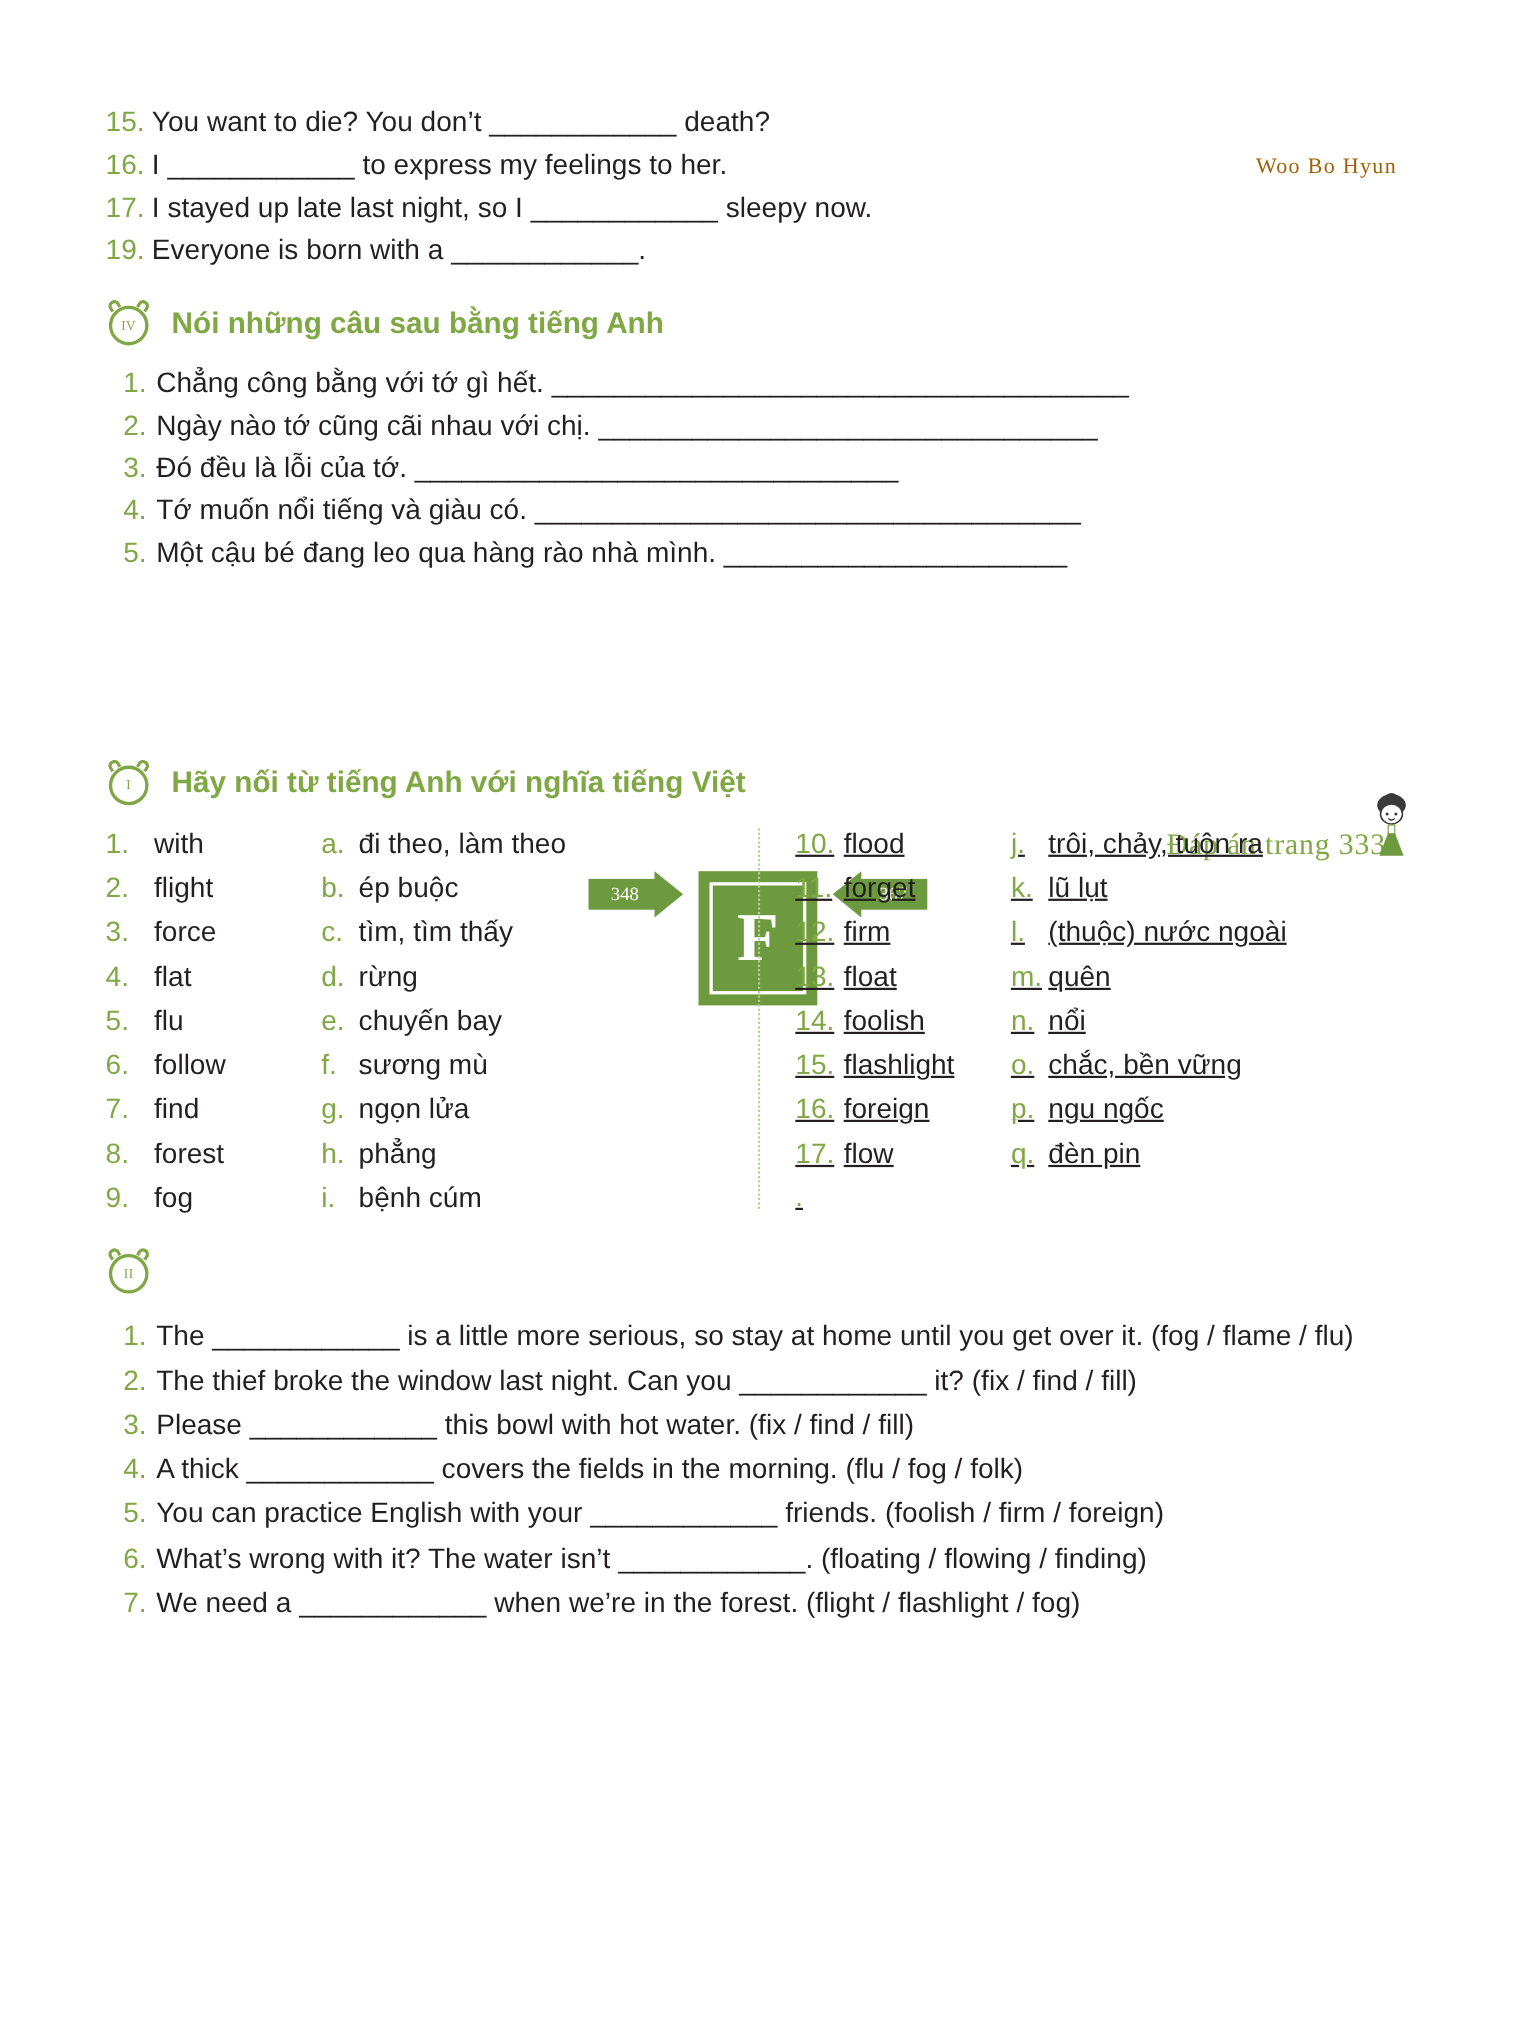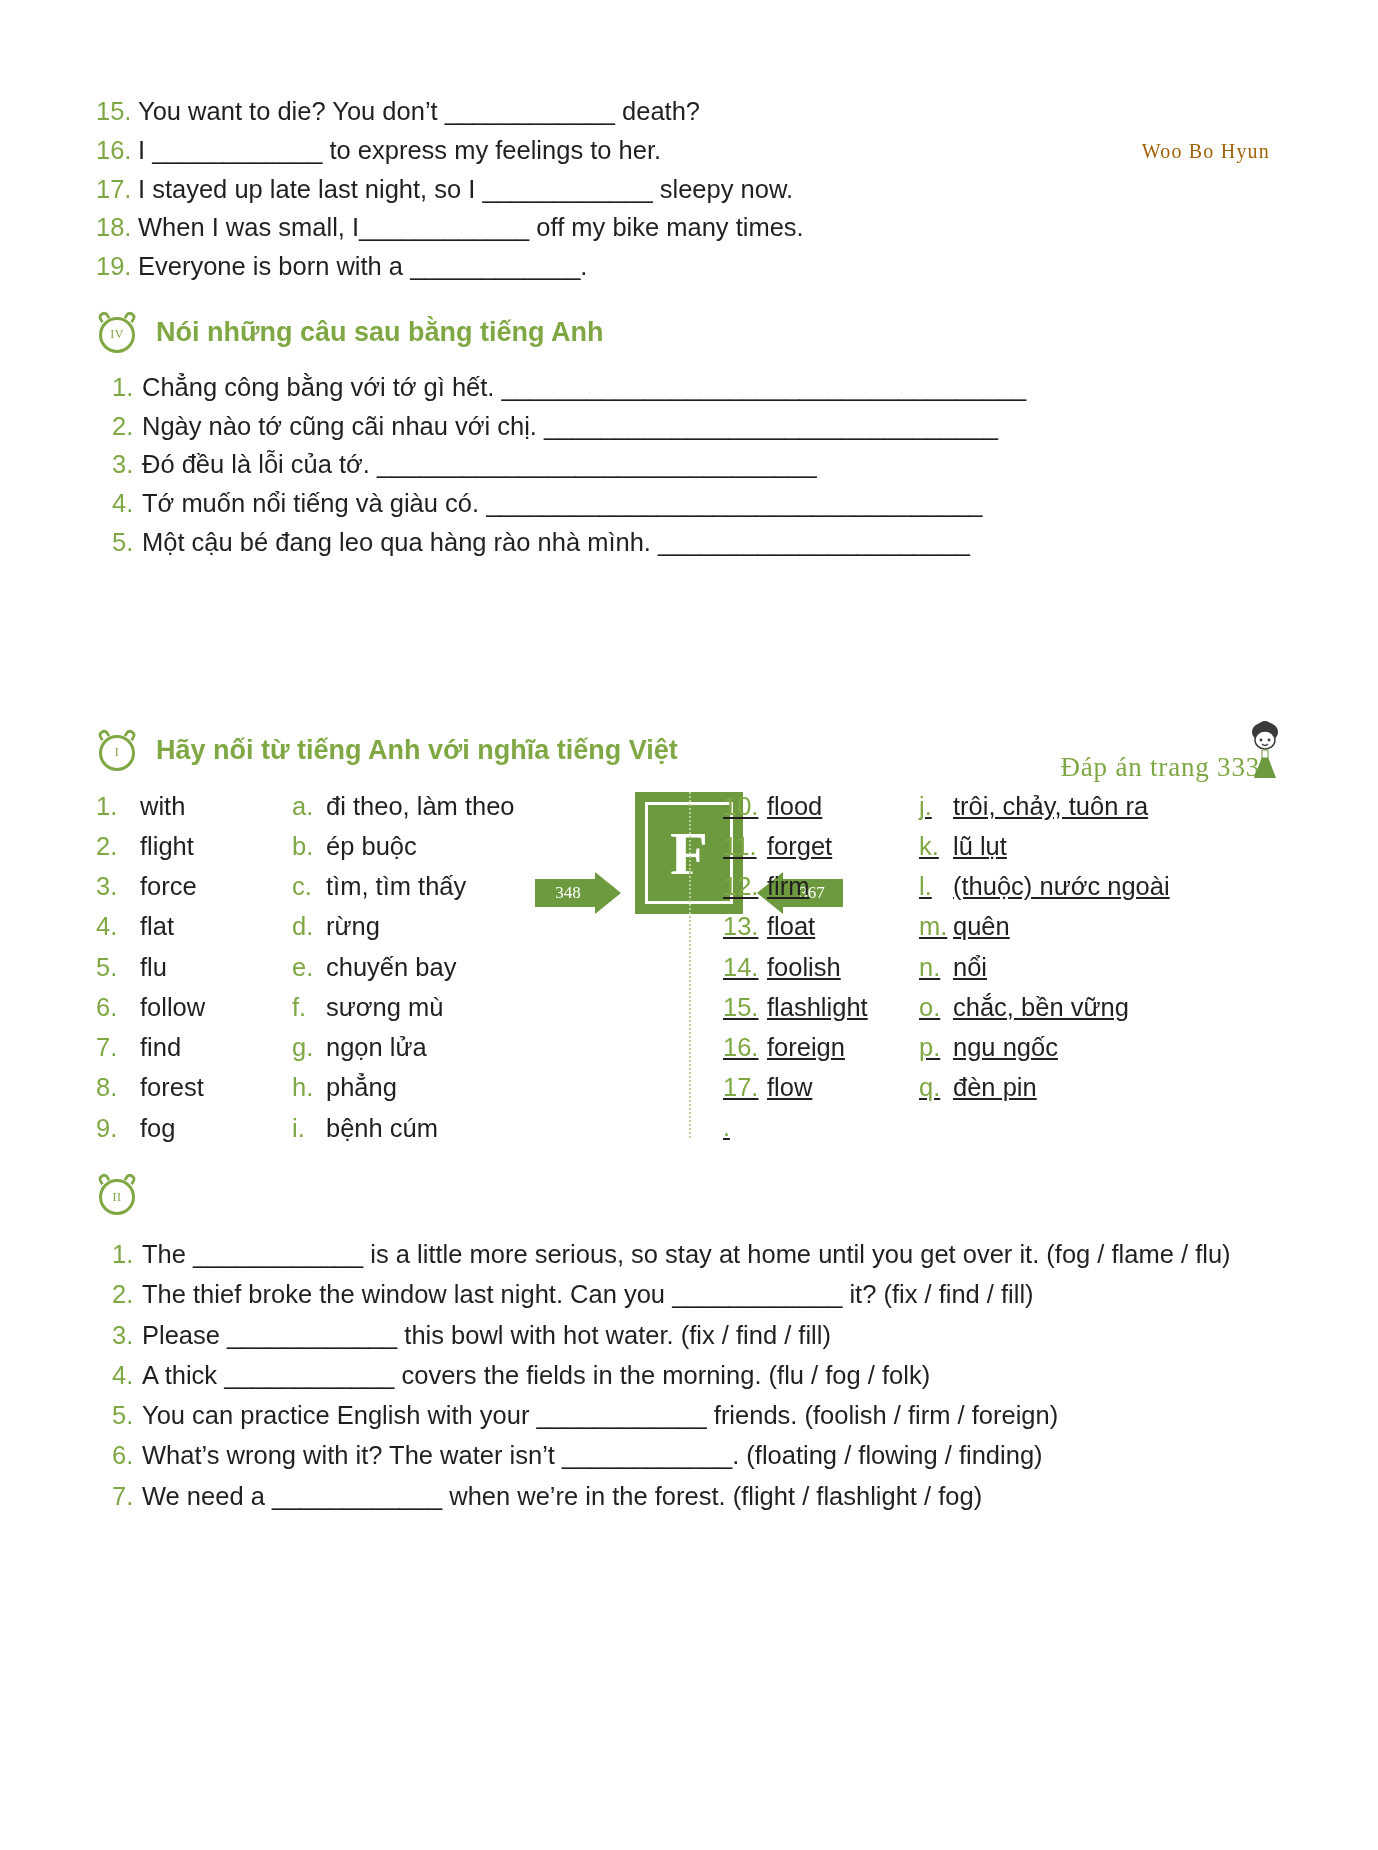--- a/index.html
+++ b/index.html
@@ -103,21 +103,21 @@
     top: 628px;
     width: 54px;
     height: 62px;
   }
   
   .letter-block {
     position: absolute;
     left: 0; right: 0;
     top: 700px;
     display: flex;
-    align-items: flex-end;
+    align-items: flex-start;
     justify-content: center;
     gap: 0;
   }
   .arrow {
     position: relative;
     width: 86px;
     height: 42px;
     display: flex;
     align-items: center;
     justify-content: center;
@@ -210,24 +210,20 @@
       <span class="qnum">15.</span>
       <span class="qtext">You want to die? You don’t ____________ death?</span>
     </div>
     <div class="qline">
       <span class="qnum">16.</span>
       <span class="qtext">I ____________ to express my feelings to her.</span>
     </div>
     <div class="qline">
       <span class="qnum">17.</span>
       <span class="qtext">I stayed up late last night, so I ____________ sleepy now.</span>
-    </div>
-    <div class="qline">
-      <span class="qnum">18.</span>
-      <span class="qtext">When I was small, I____________ off my bike many times.</span>
     </div>
     <div class="qline">
       <span class="qnum">19.</span>
       <span class="qtext">Everyone is born with a ____________.</span>
     </div>
   </div>
 
   <div class="section-head">
     <span class="clock">
       <span class="ear l"></span>

